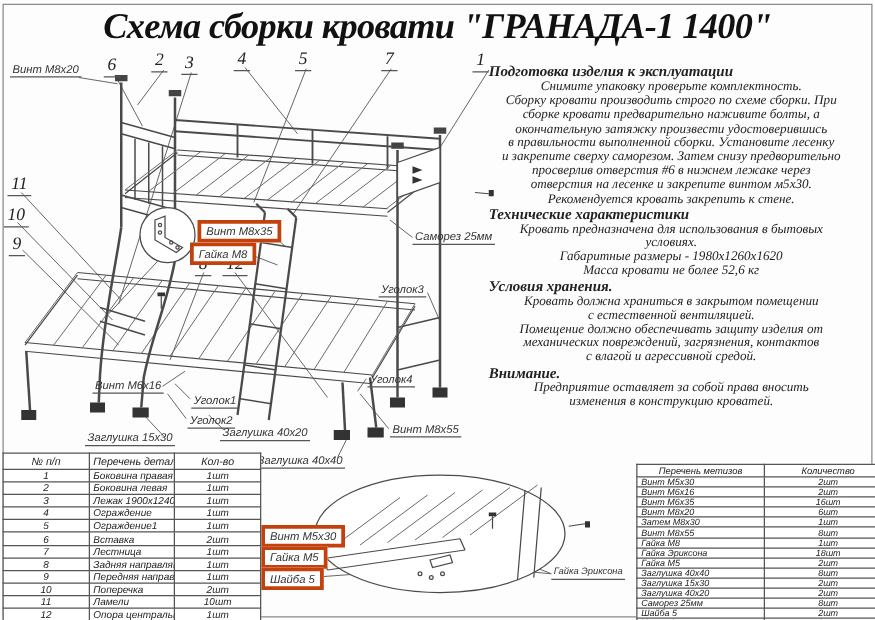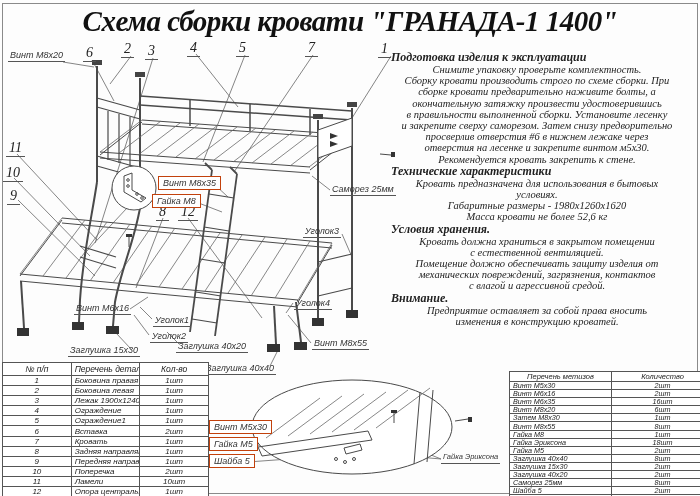--- a/index.html
+++ b/index.html
@@ -21,21 +21,21 @@
     font-family:"Liberation Serif","DejaVu Serif",serif;font-style:italic;
     font-size:10.5px;line-height:11.2px;color:#222;
   }
   .ins-h{font-weight:bold;font-size:12px;line-height:13px;padding-left:10px;}
   .ins-b{white-space:pre-line;text-align:center;}
   
   .dlabel{
     position:absolute;font-style:italic;font-size:9px;line-height:10px;color:#333;
     border-bottom:1px solid #555;padding:0 2px 1px 2px;white-space:nowrap;background:transparent;
   }
-  .dbox{border:1px solid #c2410c;background:#fff;padding:1px 4px;}
+  .dbox{border:3px solid #c2410c;background:#fff;padding:1px 4px;}
   .tiny{font-size:7.5px;}
   .callout{
     position:absolute;font-family:"Liberation Serif","DejaVu Serif",serif;font-style:italic;
     font-size:14px;line-height:14px;color:#222;border-bottom:1px solid #555;padding:0 3px 1px 3px;
   }
   
   table.sheet{border-collapse:collapse;position:absolute;table-layout:fixed;background:#fff;}
   table.sheet th,table.sheet td{
     border:1px solid #555;font-style:italic;font-weight:normal;
     overflow:hidden;white-space:nowrap;padding:0 3px;color:#222;
@@ -358,21 +358,21 @@
         <td>Ограждение1</td>
         <td>1шт</td>
       </tr>
       <tr>
         <td>6</td>
         <td>Вставка</td>
         <td>2шт</td>
       </tr>
       <tr>
         <td>7</td>
-        <td>Кровать</td>
+        <td>Лестница</td>
         <td>1шт</td>
       </tr>
       <tr>
         <td>8</td>
         <td>Задняя направляющая</td>
         <td>1шт</td>
       </tr>
       <tr>
         <td>9</td>
         <td>Передняя направляющая</td>

